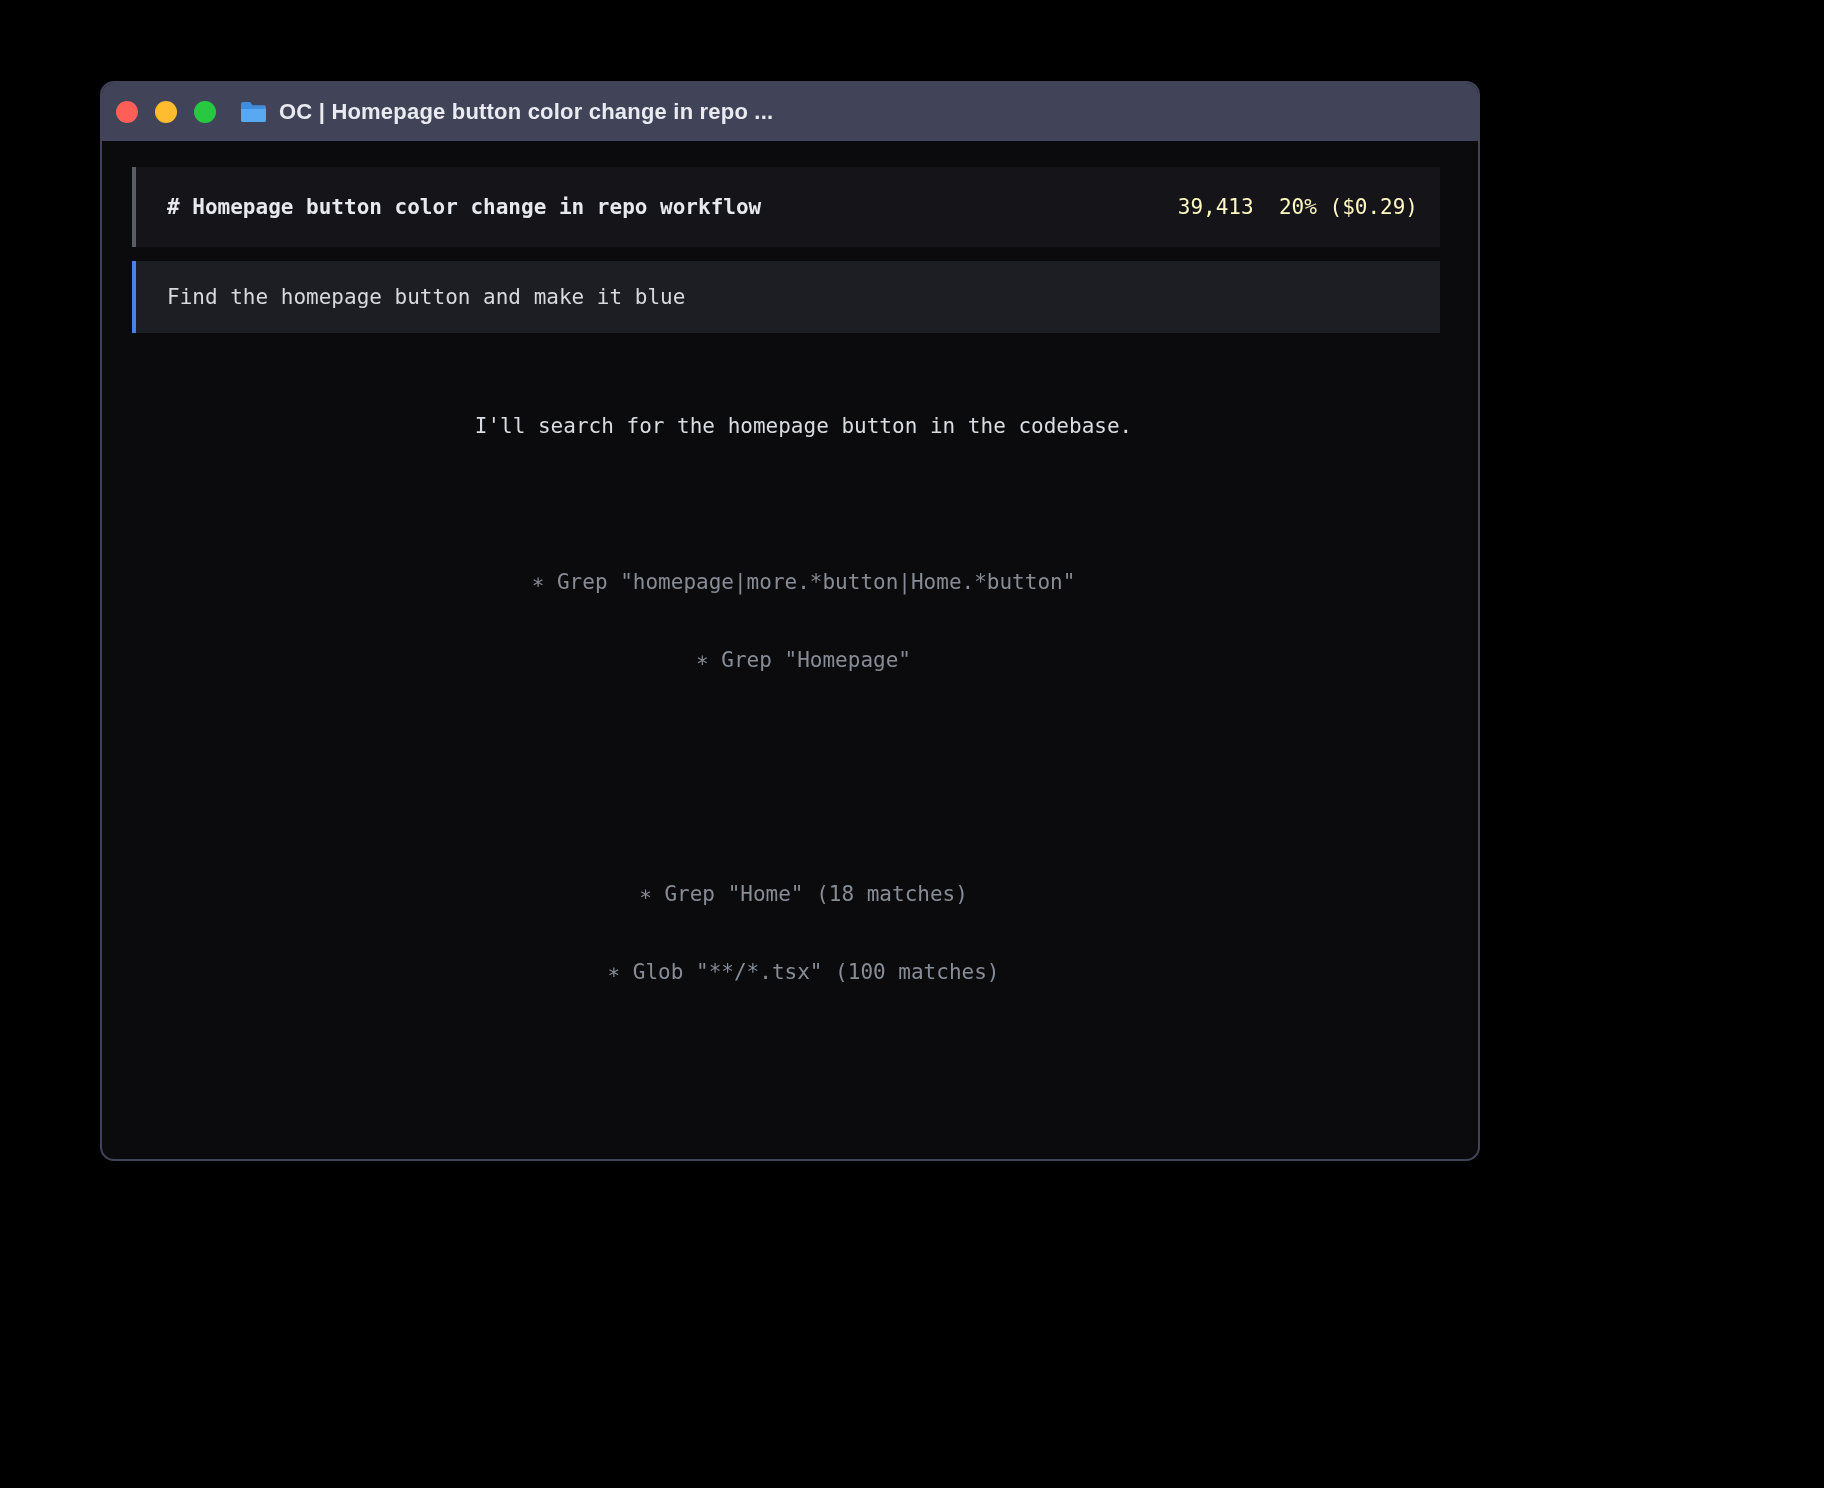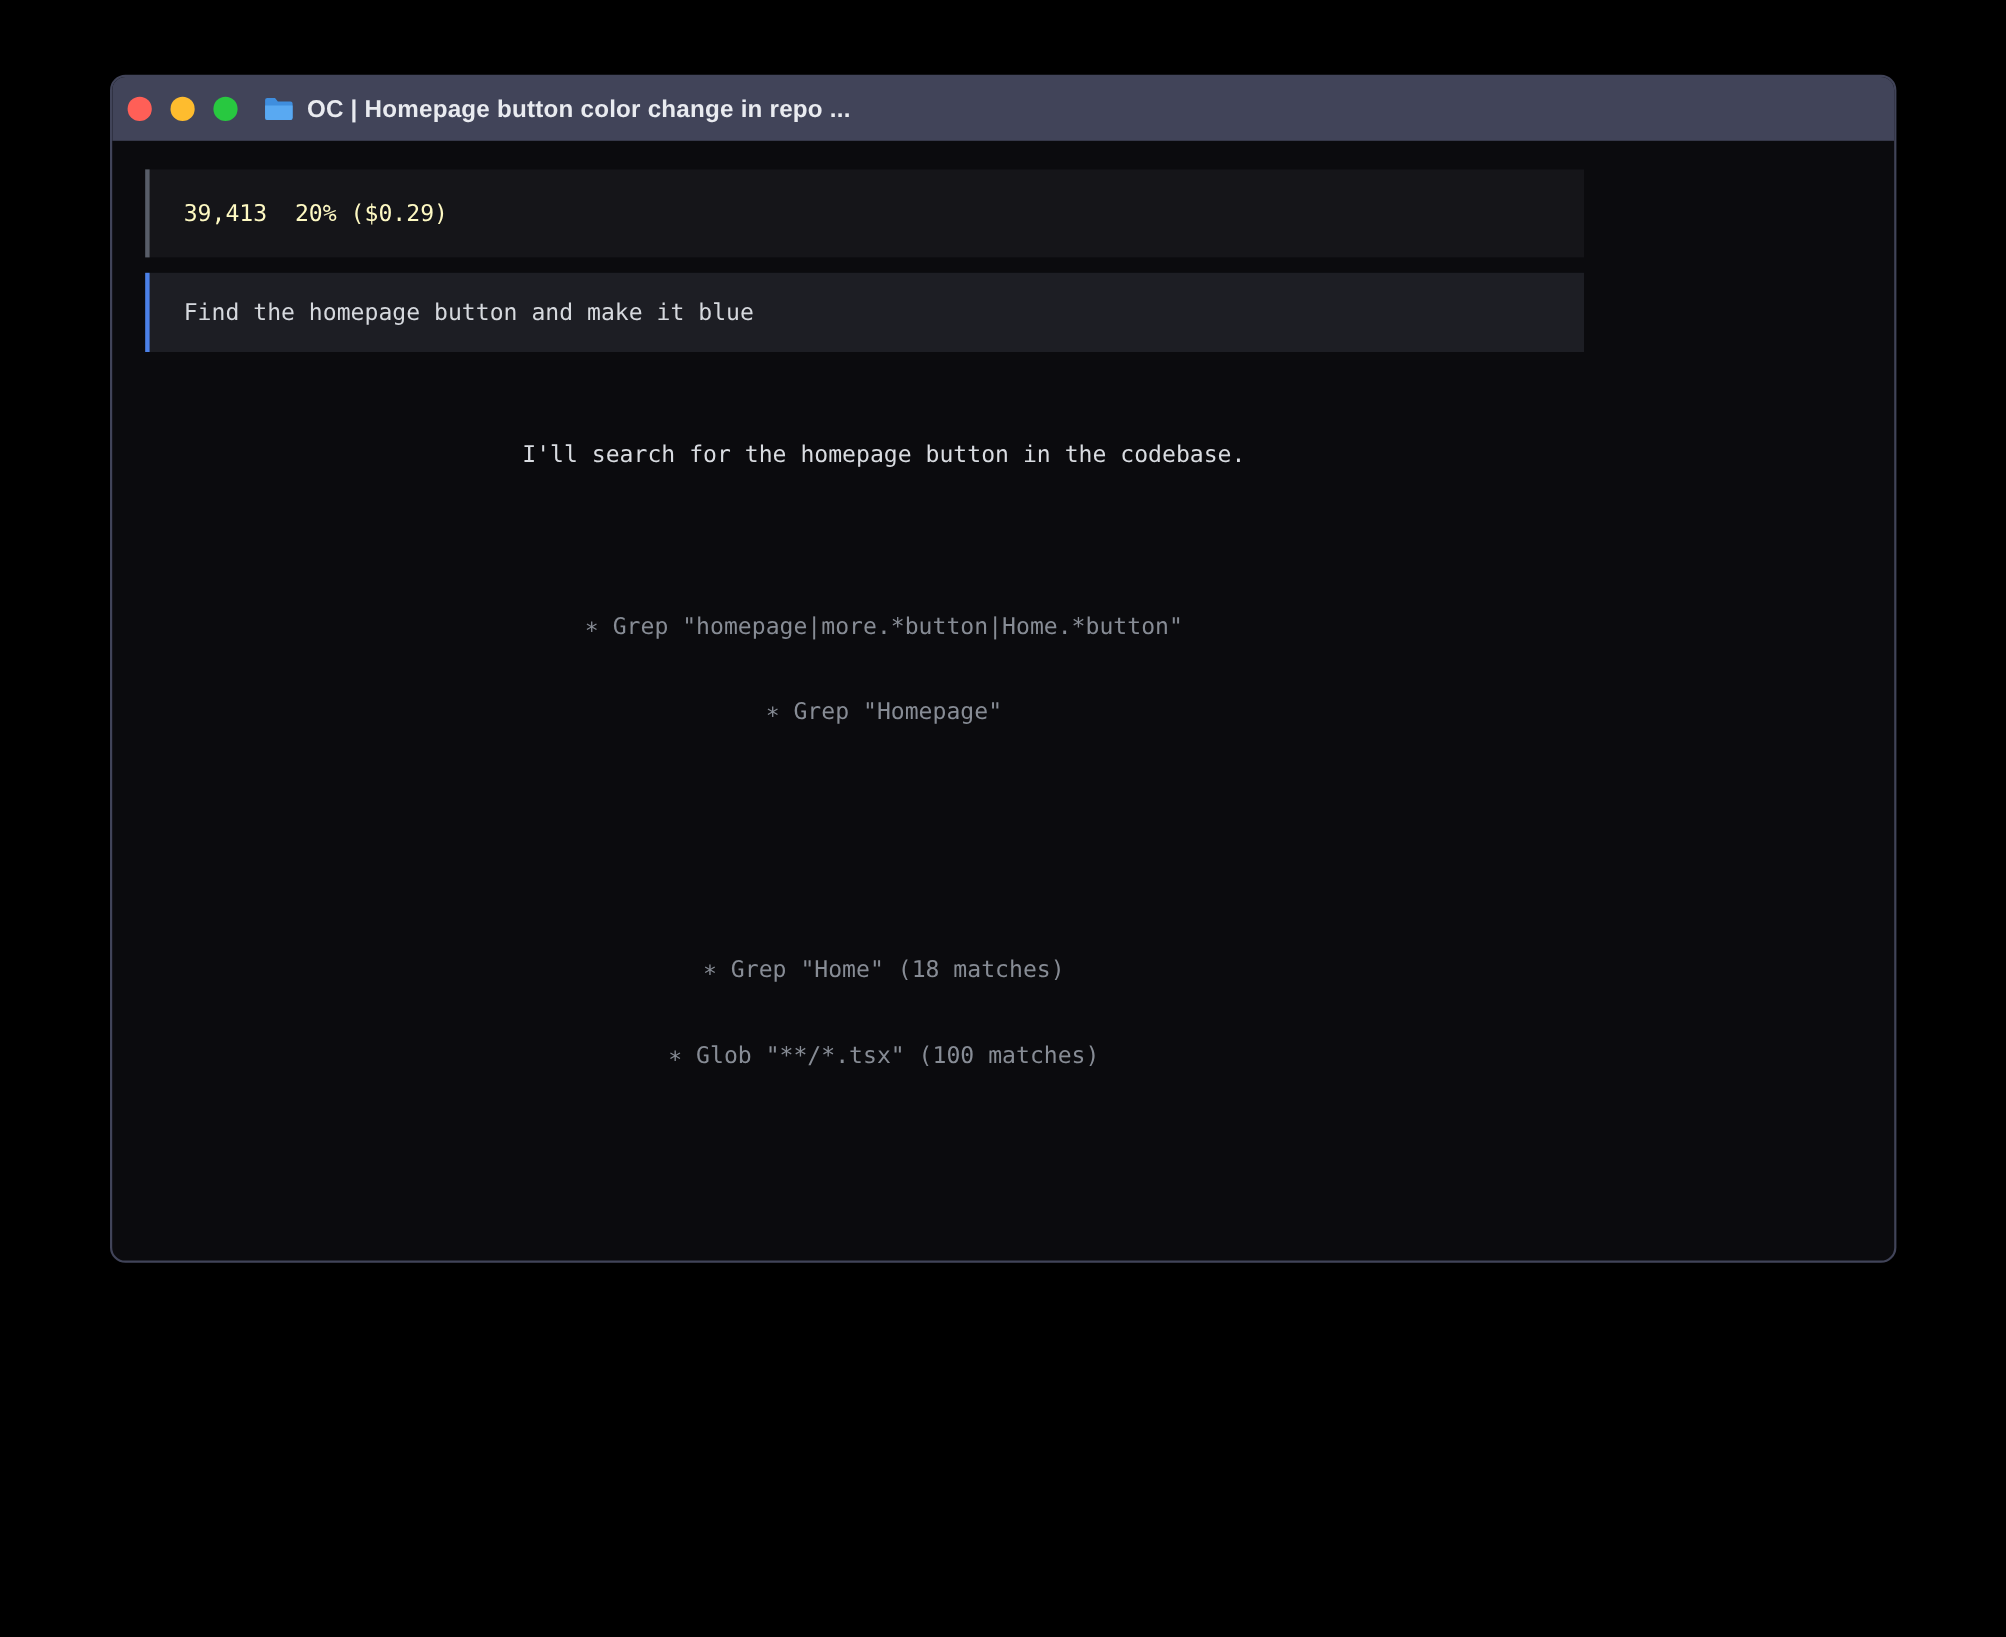--- a/index.html
+++ b/index.html
@@ -1,21 +1,21 @@
 <!DOCTYPE html>
 <html><head>
 <meta charset="utf-8">
 <style>
   html,body{margin:0;padding:0;}
   body{
     width:1824px;height:1488px;background:#000;position:relative;overflow:hidden;
     font-family:"DejaVu Sans Mono","Liberation Mono",monospace;
   }
   .window{
-    position:absolute;left:100px;top:68px;width:1624px;height:1080px;
+    position:absolute;left:100px;top:81px;width:1380px;height:1080px;
     background:#0b0b0e;border:2px solid #414459;border-radius:14px;
     overflow:hidden;box-sizing:border-box;
   }
   
   .titlebar{
     height:58px;background:#414459;display:flex;align-items:center;
     font-family:"Liberation Sans","DejaVu Sans",sans-serif;
   }
   .lights{display:flex;gap:17px;padding-left:14px;align-items:center;}
   .light{width:22px;height:22px;border-radius:50%;display:inline-block;}
@@ -64,20 +64,21 @@
         <path d="M1 8 H26 V19 a2 2 0 0 1 -2 2 H3 a2 2 0 0 1 -2-2 Z" fill="#59a9f2"></path>
       </svg>
     </span>
     <span class="win-title">OC | Homepage button color change in repo ...</span>
   </div>
 
   <div class="term">
     <div class="col">
 
       <div class="hblock">
+        <span class="htitle"># Homepage button color change in repo workflow</span>
         <span class="hstats">39,413  20% ($0.29)</span>
       </div>
 
       <div class="ublock">
         <span>Find the homepage button and make it blue</span>
       </div>
 
       <div class="chat">
         <div class="line white"><span>I'll search for the homepage button in the codebase.</span></div>
         <div class="line"></div>

